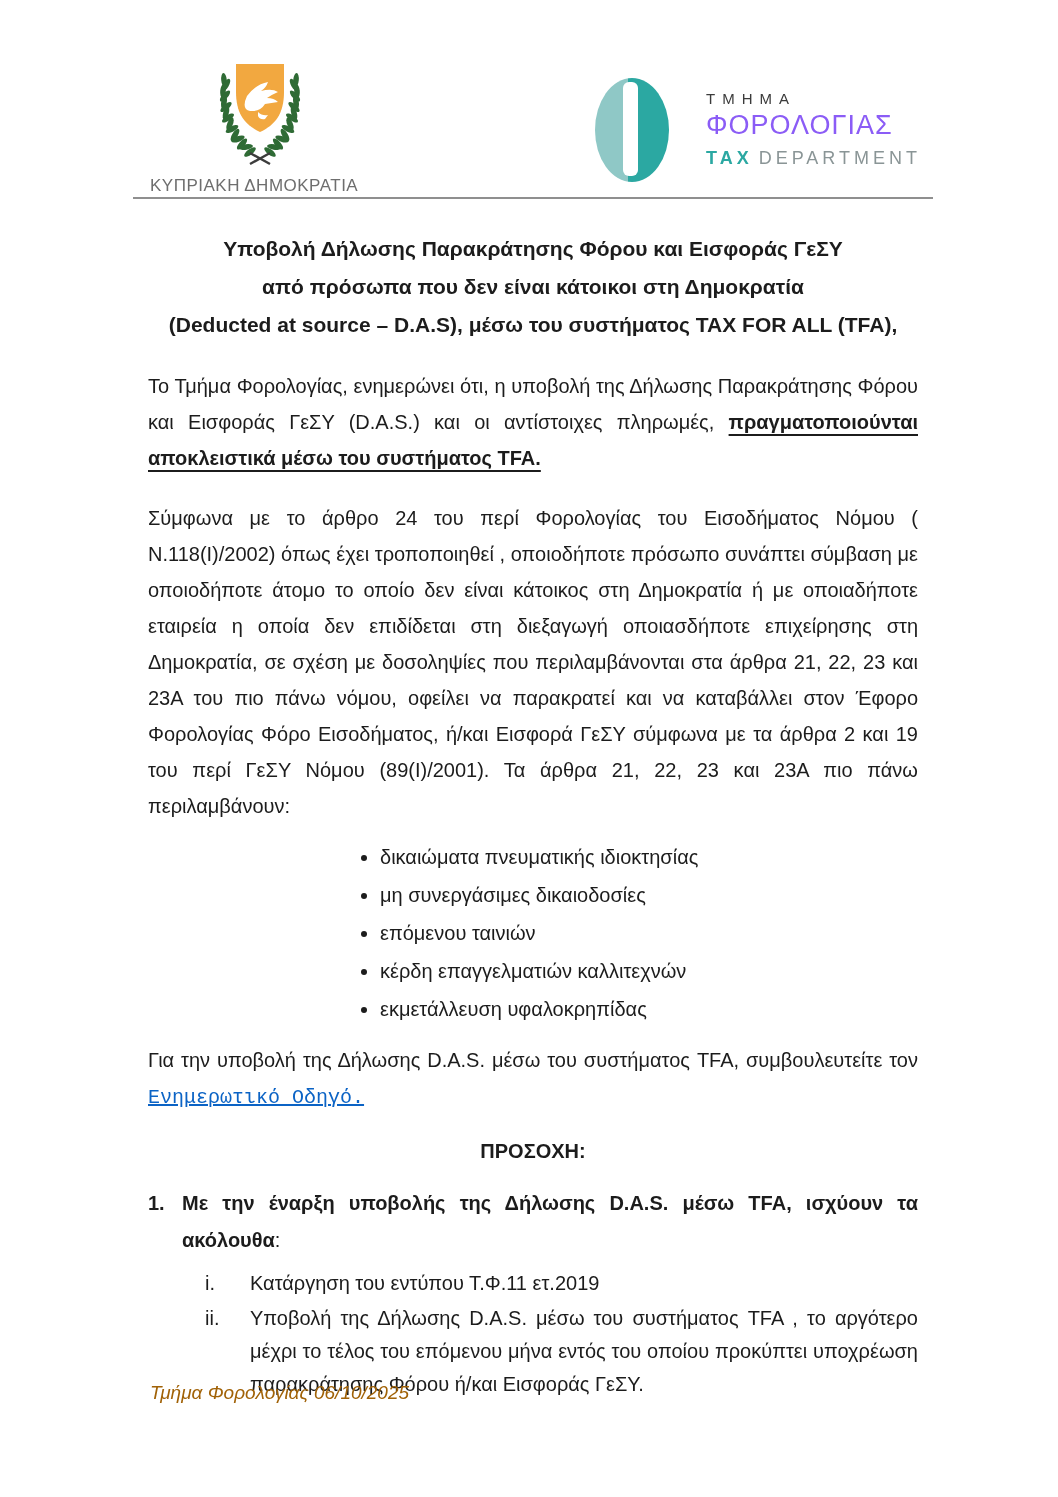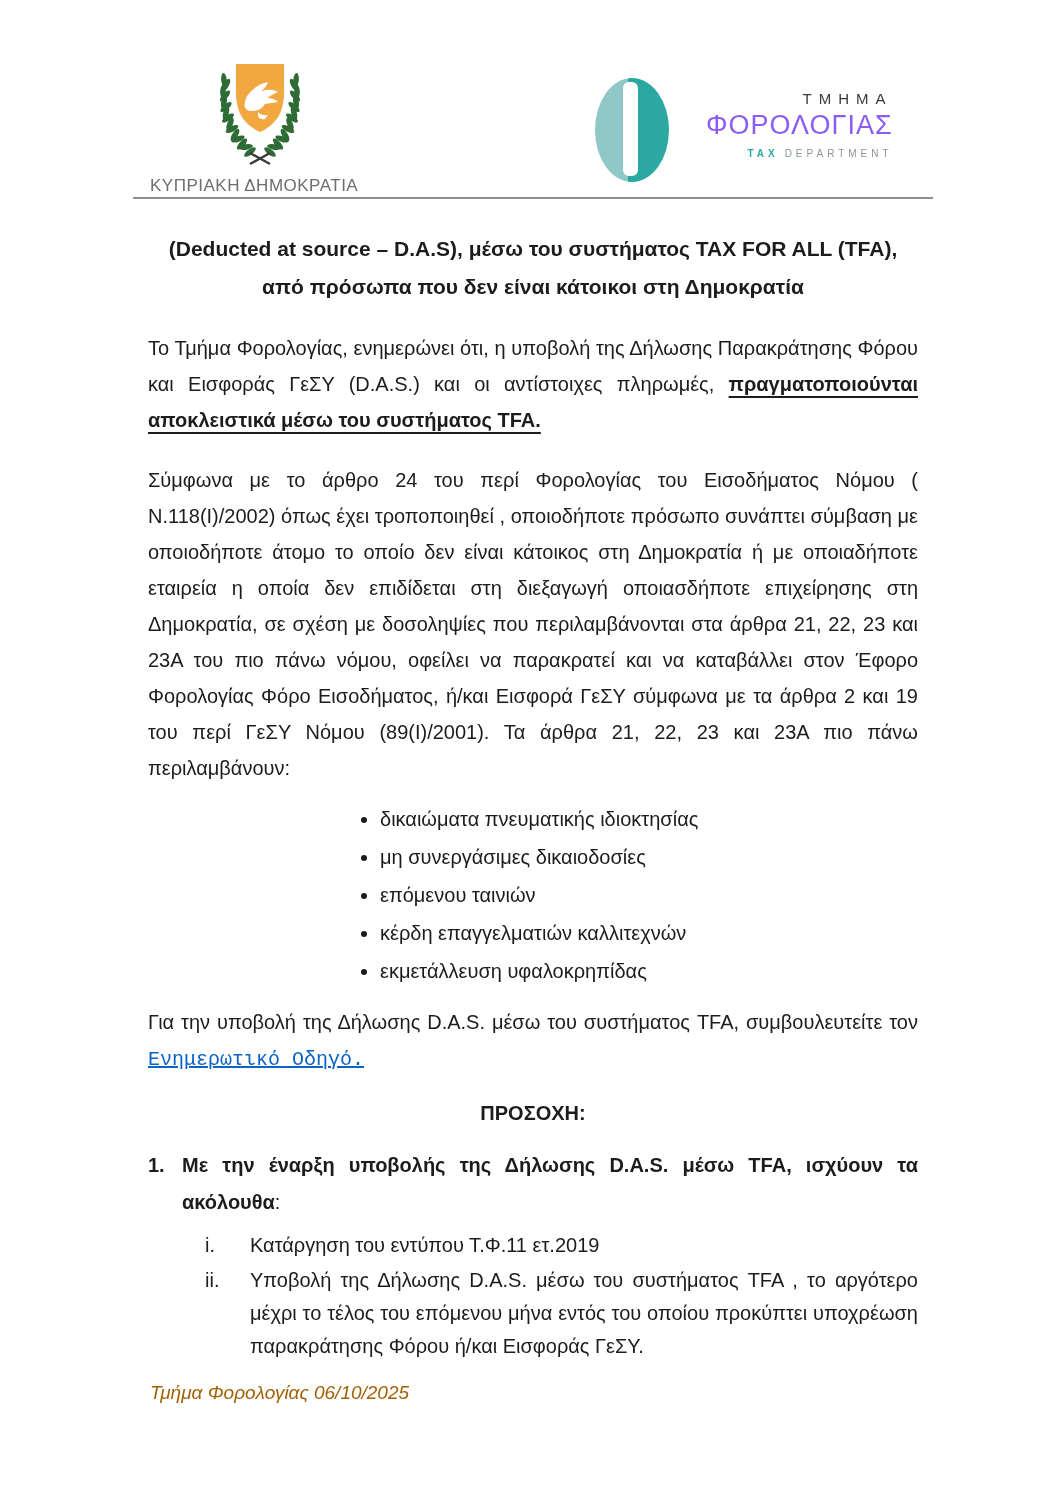--- a/index.html
+++ b/index.html
@@ -9,25 +9,25 @@
     background:#ffffff;
     margin:0 auto;
     font-family:"Liberation Sans", sans-serif;
     color:#1c1c1c;
     overflow:hidden;
   }
   
   .gov-block{position:absolute;left:150px;top:60px;width:220px;}
   .gov-block .emblem{display:block;margin:0 auto;}
   .gov-label{margin-top:4px;font-size:17px;letter-spacing:.5px;color:#6e6e6e;white-space:nowrap;}
-  .tax-block{position:absolute;left:594px;top:76px;display:flex;align-items:flex-start;text-align:right;}
+  .tax-block{position:absolute;left:594px;top:76px;display:flex;align-items:flex-start;}
   .tax-text{margin-left:32px;padding-top:14px;}
   .tax-line1{font-size:15px;letter-spacing:7px;color:#3b3b3b;}
   .tax-line2{font-size:27px;font-weight:normal;letter-spacing:1px;color:#8b5cf6;margin-top:3px;}
-  .tax-line3{margin-top:7px;font-size:10px;letter-spacing:4px;margin-left:32px;}
+  .tax-line3{margin-top:7px;font-size:18px;letter-spacing:4px;}
   .tax-line3 .tax-en{color:#2BA8A2;font-weight:bold;}
   .tax-line3 .dept-en{color:#8a9596;margin-left:6px;}
   .divider{position:absolute;left:133px;top:197px;width:800px;height:0;border-top:2px solid #8f8f8f;}
   
   .content{position:absolute;left:148px;top:230px;width:770px;}
   .doc-title{font-size:21px;font-weight:bold;text-align:center;line-height:38px;margin:0 0 24px 0;}
   .para{font-size:20px;line-height:36px;text-align:justify;margin:0 0 24px 0;}
   .emph{font-weight:bold;text-decoration:underline;text-decoration-thickness:2px;text-underline-offset:5px;}
   ul.articles{margin:-6px 0 18px 0;padding-left:232px;}
   ul.articles li{font-size:20px;line-height:30px;margin-top:8px;}
@@ -118,22 +118,23 @@
         <span class="tax-en">TAX</span><span class="dept-en">DEPARTMENT</span>
       </div>
     </div>
   </div>
 
   <div class="divider"></div>
 
   <div class="content">
 
     <h1 class="doc-title">
+      <span style="display:block">Υποβολή Δήλωσης  Παρακράτησης Φόρου και Εισφοράς ΓεΣΥ</span>
+      <span style="display:block">από πρόσωπα που δεν είναι κάτοικοι στη Δημοκρατία</span>
       <span style="display:block">(Deducted at source – D.A.S), μέσω του συστήματος TAX FOR ALL (TFA),</span>
-      <span style="display:block">από πρόσωπα που δεν είναι κάτοικοι στη Δημοκρατία</span>
     </h1>
 
     <p class="para"><span>Το Τμήμα Φορολογίας, ενημερώνει ότι, η  υποβολή της Δήλωσης Παρακράτησης Φόρου και Εισφοράς ΓεΣΥ (D.A.S.) και οι αντίστοιχες πληρωμές, </span><span class="emph">πραγματοποιούνται αποκλειστικά μέσω του συστήματος TFA.</span></p>
 
     <p class="para">Σύμφωνα με το άρθρο 24 του περί Φορολογίας του Εισοδήματος Νόμου ( Ν.118(Ι)/2002) όπως έχει τροποποιηθεί , οποιοδήποτε πρόσωπο συνάπτει σύμβαση με οποιοδήποτε άτομο το οποίο δεν είναι κάτοικος στη Δημοκρατία ή με οποιαδήποτε εταιρεία η οποία δεν επιδίδεται στη διεξαγωγή οποιασδήποτε επιχείρησης στη Δημοκρατία, σε σχέση με δοσοληψίες που περιλαμβάνονται στα άρθρα 21, 22, 23 και 23Α του πιο πάνω νόμου, οφείλει να παρακρατεί και να καταβάλλει στον Έφορο Φορολογίας Φόρο Εισοδήματος, ή/και  Εισφορά ΓεΣΥ σύμφωνα με τα άρθρα 2 και 19 του περί ΓεΣΥ Νόμου (89(Ι)/2001). Τα άρθρα  21, 22, 23 και 23Α πιο πάνω περιλαμβάνουν:</p>
 
     <ul class="articles">
       <li>δικαιώματα πνευματικής ιδιοκτησίας</li>
       <li>μη συνεργάσιμες δικαιοδοσίες</li>
       <li>επόμενου ταινιών</li>

